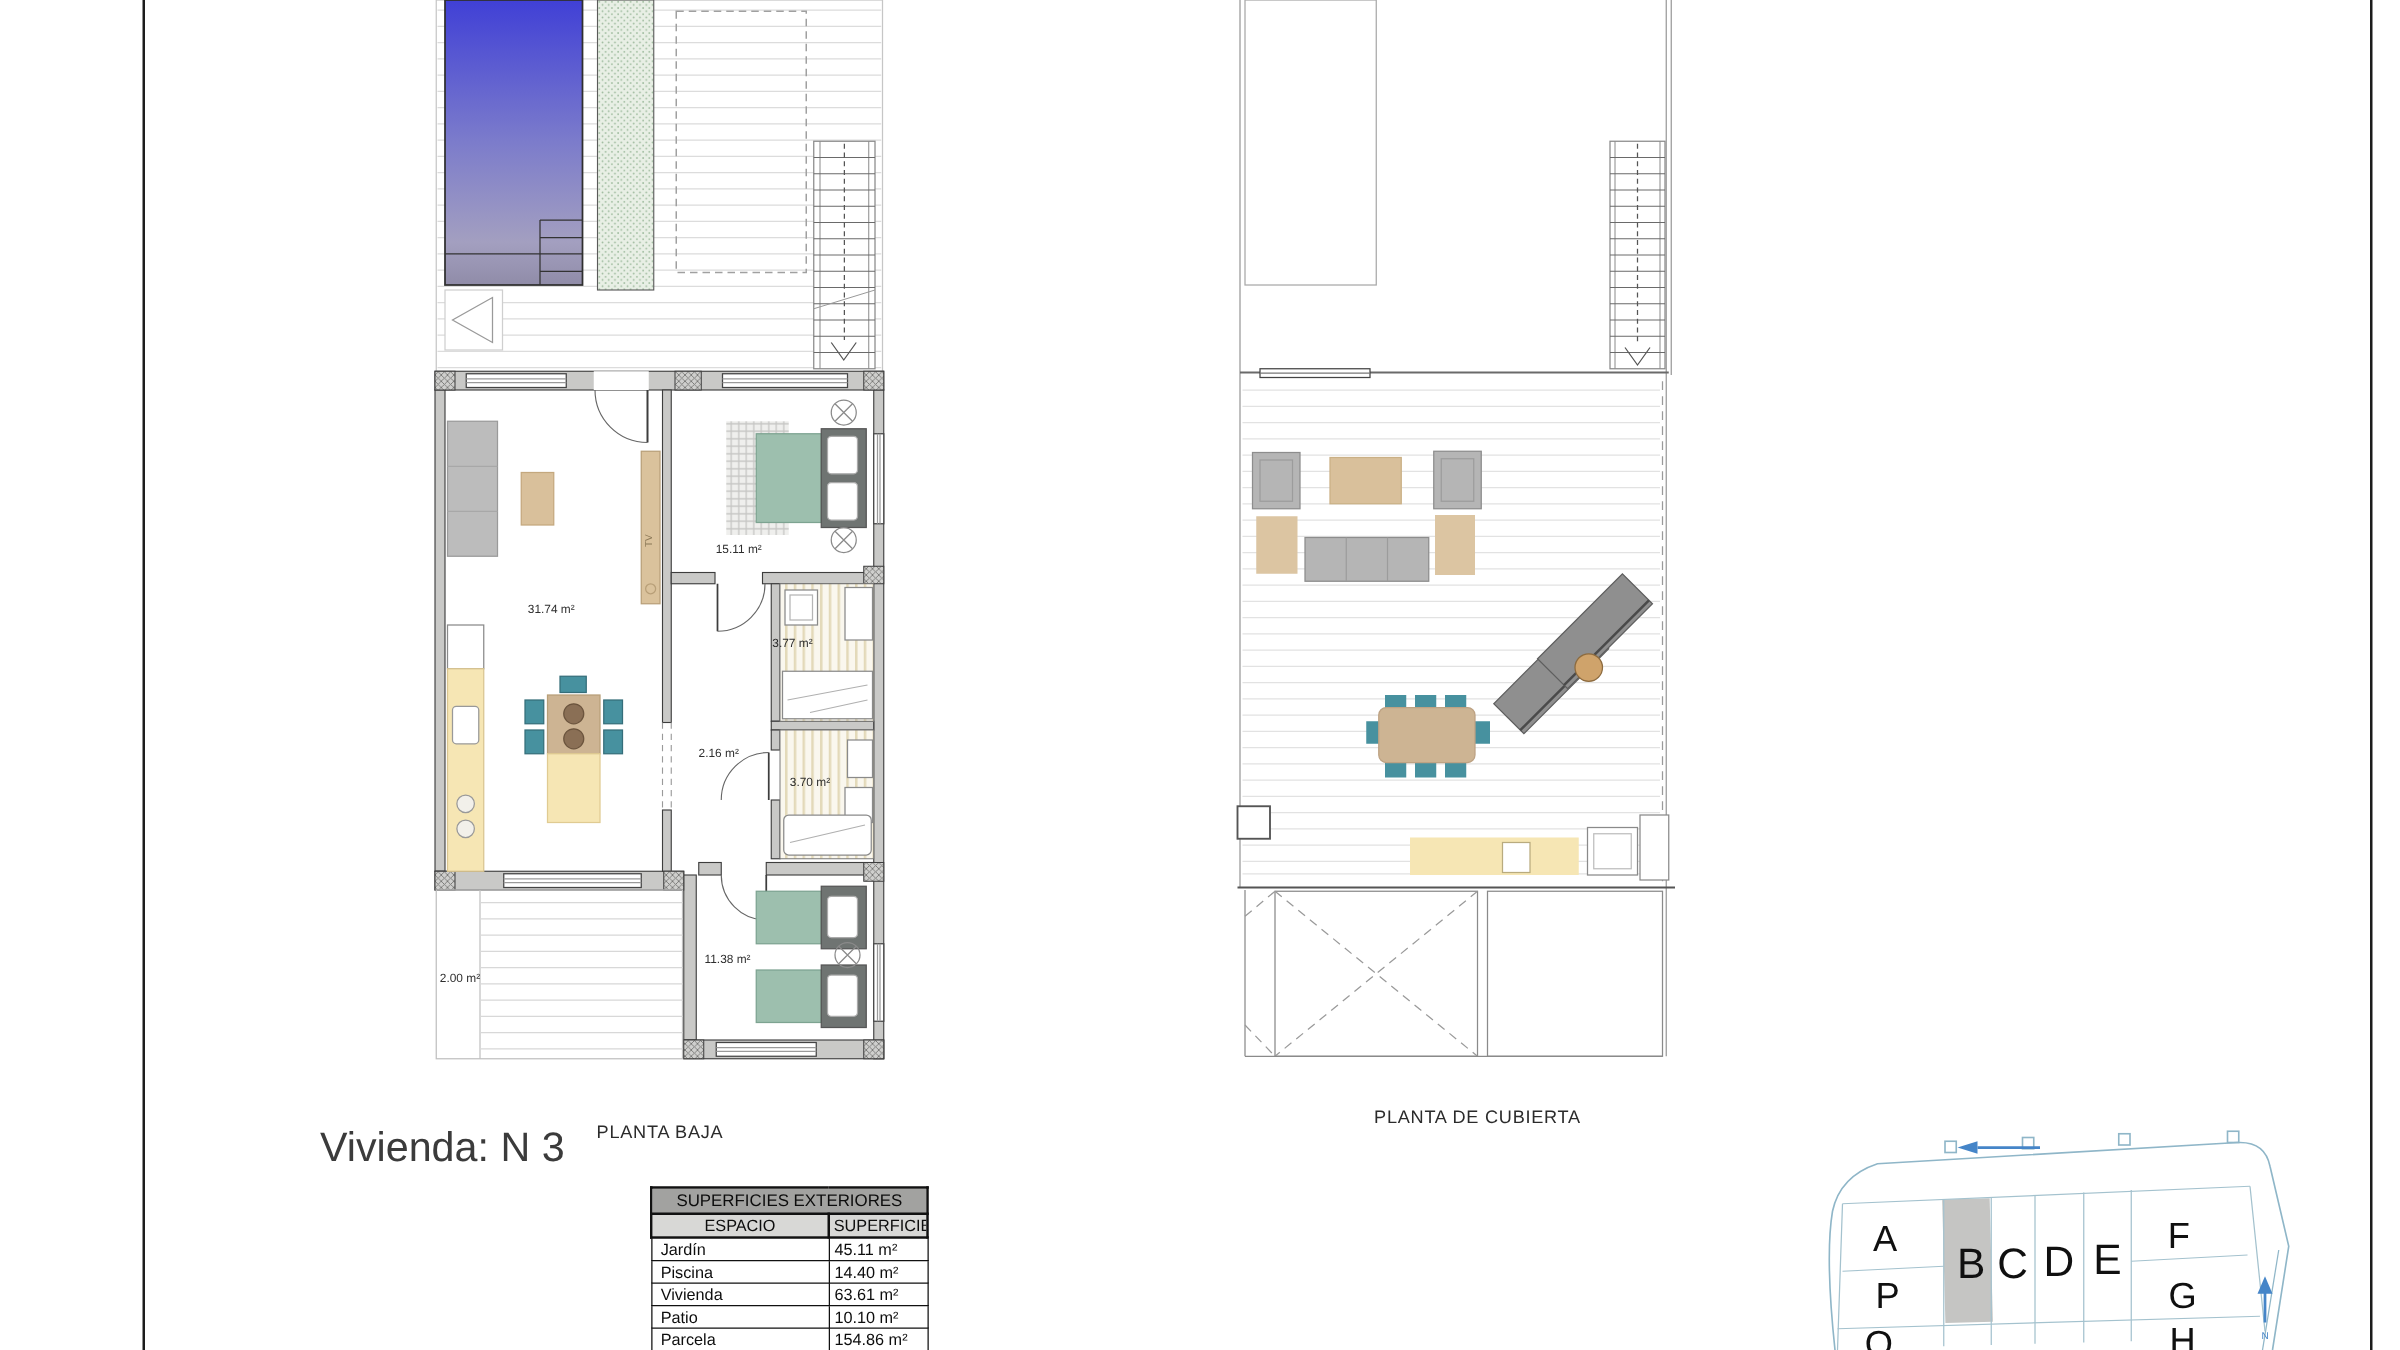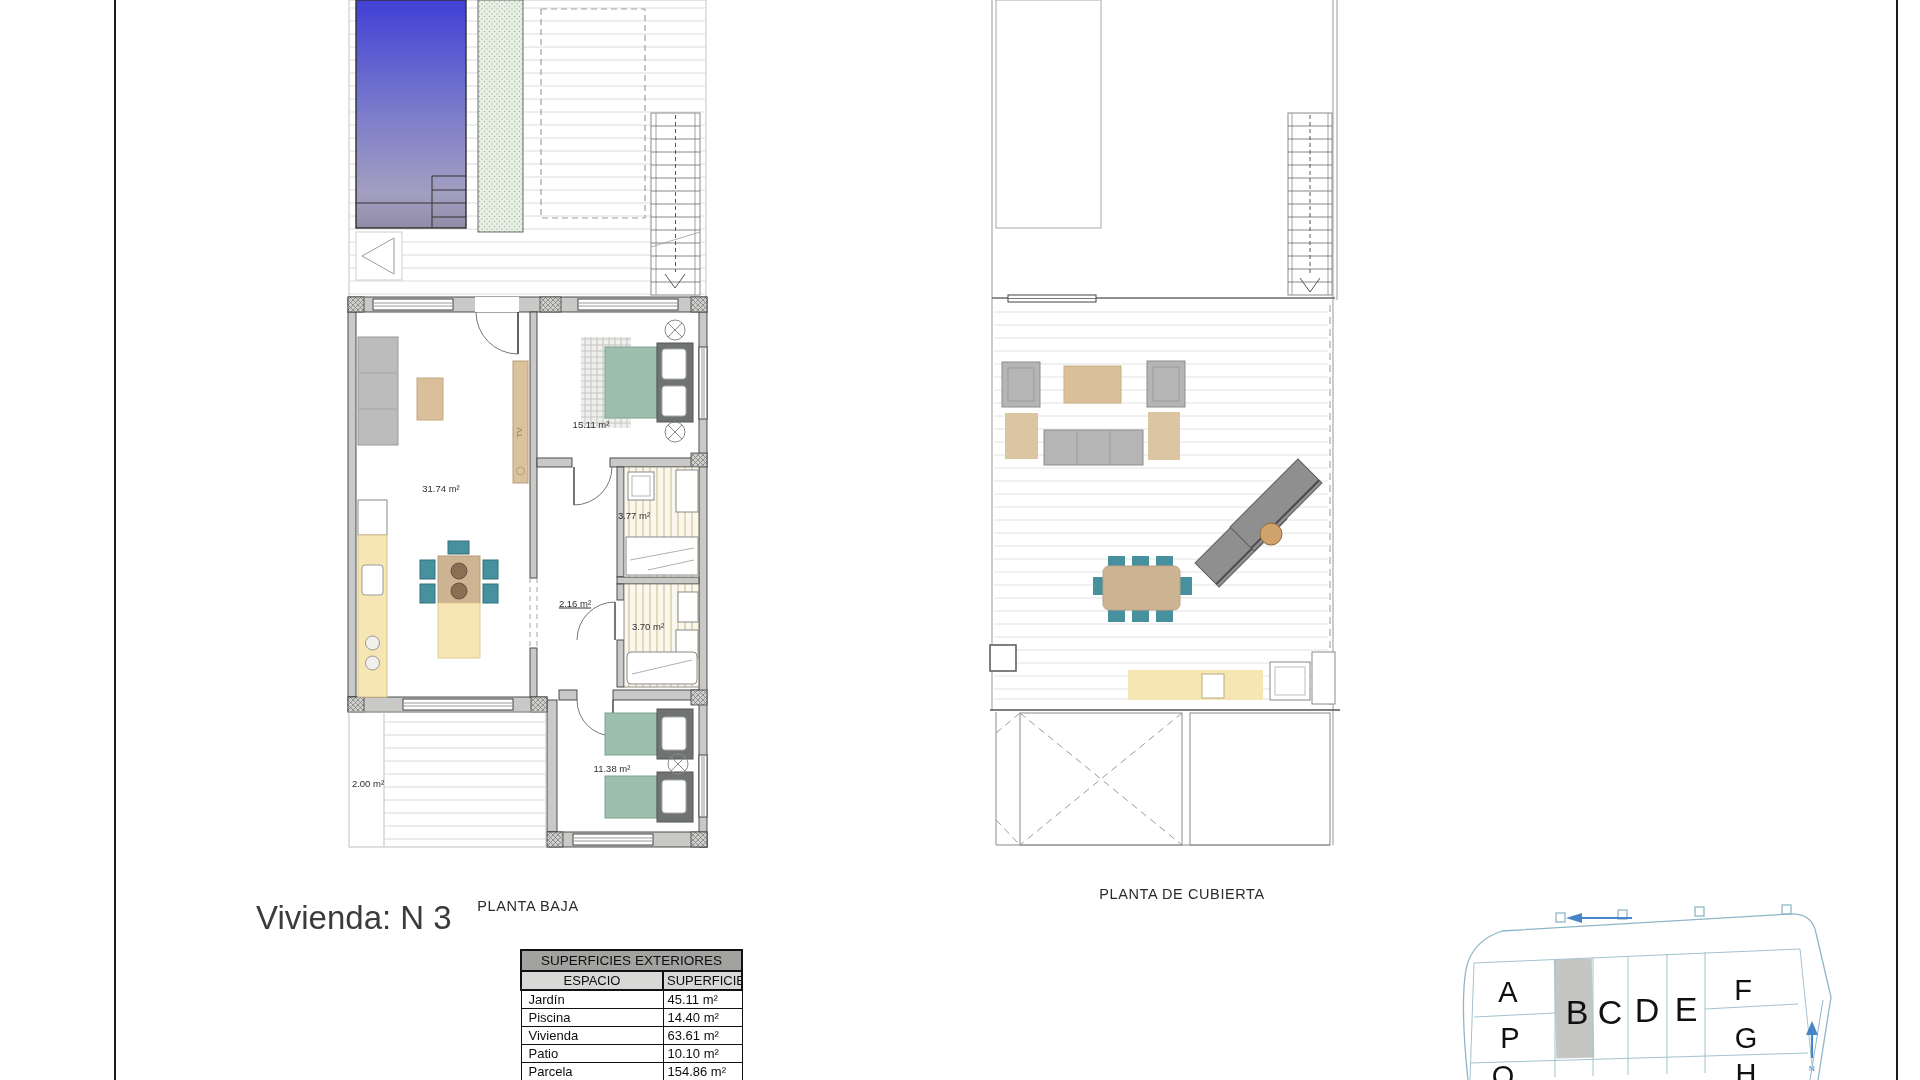--- a/index.html
+++ b/index.html
@@ -225,25 +225,25 @@
     </g>
 
     <g stroke="#d8d8d8" stroke-width="1">
       <rect x="1" y="712" width="197" height="135" fill="none" stroke="#c0c0c0"></rect>
       <line x1="36" y1="712" x2="36" y2="847" stroke="#c0c0c0"></line>
       <path d="M36,722H198 M36,735H198 M36,748H198 M36,761H198 M36,774H198 M36,787H198 M36,800H198 M36,813H198 M36,826H198 M36,839H198"></path>
     </g>
   </svg>
 
   <div class="roomlabel" style="left:441px;top:488px;">31.74 m²</div>
-  <div class="roomlabel" style="left:591px;top:424px;">15.11 m²</div>
+  <div class="roomlabel" style="left:591px;top:440px;">15.11 m²</div>
   <div class="roomlabel" style="left:634px;top:515px;">3.77 m²</div>
-  <div class="roomlabel" style="left:575px;top:603px;text-decoration:underline;">2.16 m²</div>
+  <div class="roomlabel" style="left:575px;top:603px;">2.16 m²</div>
   <div class="roomlabel" style="left:648px;top:626px;">3.70 m²</div>
-  <div class="roomlabel" style="left:612px;top:768px;">11.38 m²</div>
+  <div class="roomlabel" style="left:582px;top:768px;">11.38 m²</div>
   <div class="roomlabel" style="left:368px;top:783px;">2.00 m²</div>
   <div class="tvlabel" style="left:514px;top:428px;">TV</div>
 
   <svg style="left:990px;top:0;" width="352" height="852" viewBox="0 0 352 852">
 
     <g stroke="#9a9a9a" stroke-width="1" fill="none">
       <path d="M2,0 V710 M343,0 V845 M347,0 V300"></path>
       <rect x="6" y="0" width="105" height="228" stroke="#a8a8a8"></rect>
       <line x1="2" y1="298" x2="345" y2="298" stroke="#6a6a6a" stroke-width="1.5"></line>
       <rect x="18" y="295" width="88" height="7" fill="#ffffff" stroke="#444"></rect>

